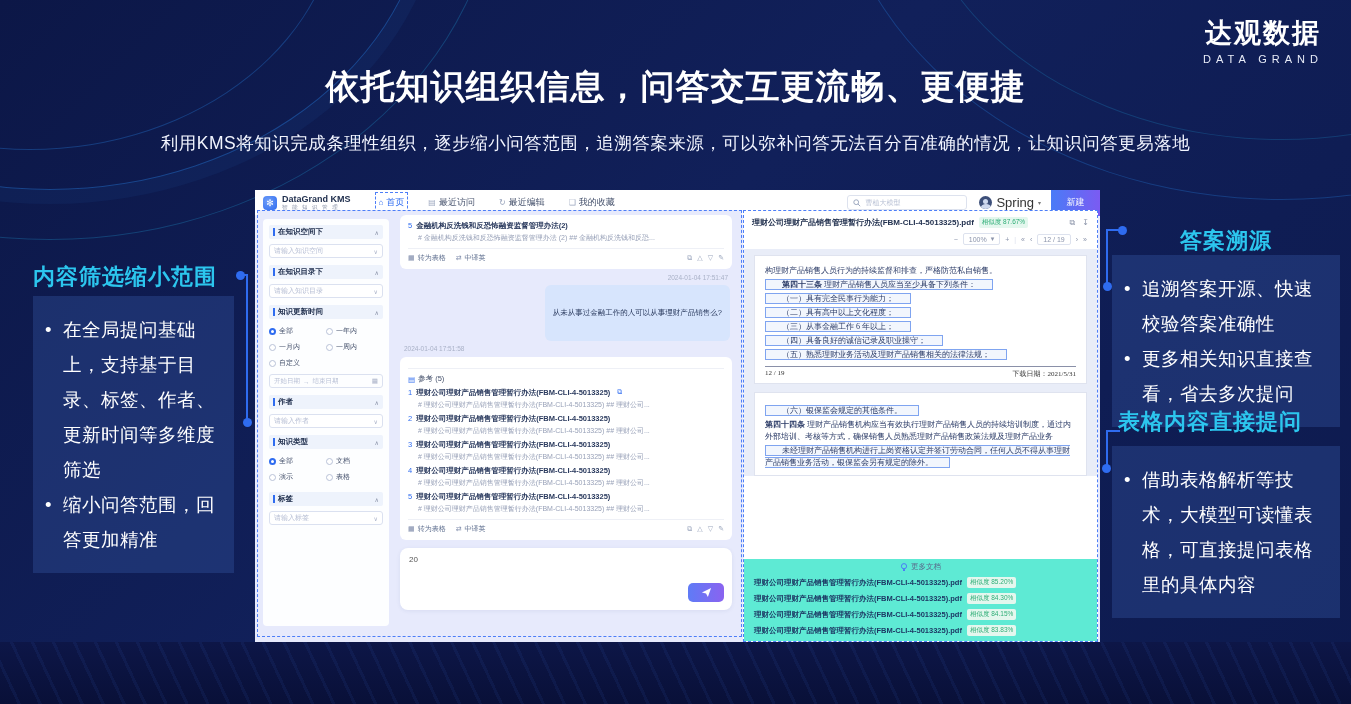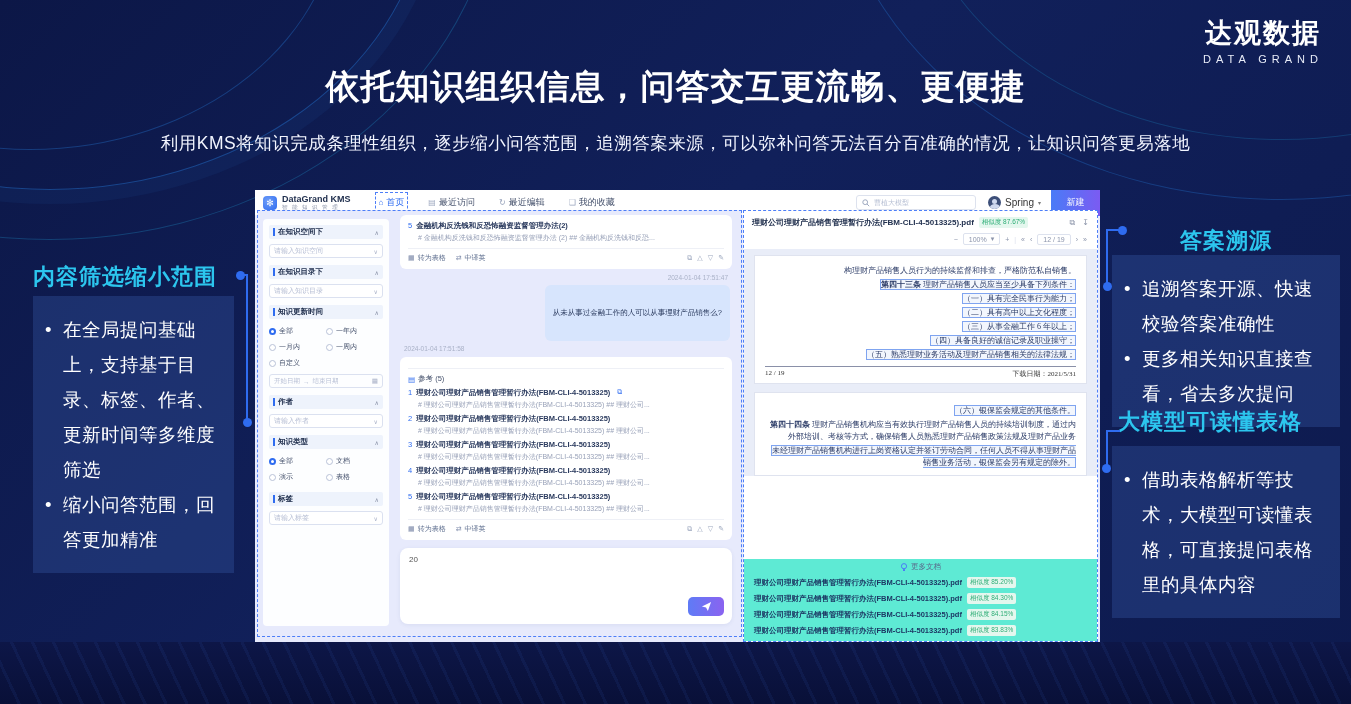--- a/index.html
+++ b/index.html
@@ -62,21 +62,21 @@
   .nav .it.active { color:#2f6cf0; outline:1px dashed #4d7ef8; outline-offset:3px; }
   .nav .it.active .ic { color:#2f6cf0; }
   .search { margin-left:auto; width:120px; height:15px; border:1px solid #dde2ee; border-radius:3px;
     display:flex; align-items:center; padding:0 5px; gap:4px; background:#fff; }
   .search input { border:0; outline:0; width:90px; font-size:7px; color:#555; background:transparent; font-family:inherit; }
   .search input::placeholder { color:#b8c0d4; }
   .userbox { display:flex; align-items:center; gap:4px; margin:0 10px 0 12px; }
   .avatar { width:13px; height:13px; border-radius:50%; background:#3d4f79; position:relative; overflow:hidden; flex:none; }
   .avatar::before { content:""; position:absolute; left:4px; top:2.5px; width:5px; height:5px; border-radius:50%; background:#cfd9ef; }
   .avatar::after { content:""; position:absolute; left:1.5px; top:8px; width:10px; height:6px; border-radius:50%; background:#cfd9ef; }
-  .uname { font-size:10px; color:#333; }
+  .uname { font-size:13px; color:#333; }
   .caret { font-size:6px; color:#777; }
   .btn-new { width:49px; height:26px; background:linear-gradient(90deg,#4a7bf7,#7b5bf2);
     color:#fff; font-size:9px; display:flex; align-items:center; justify-content:center; }
 
   .app-body { position:relative; height:426px; background:#e7eafc; }
   .region { position:absolute; border:1px dashed #4d7ef8; }
   .region-left { left:2px; top:-6px; width:485px; height:427px; background:#e7eafc; }
   .region-right { left:488px; top:-6px; width:355px; height:432px; background:#fff; overflow:hidden; }
 
   
@@ -114,40 +114,40 @@
   .tstamp { font-size:6.5px; color:#a9b1c7; margin:3px 10px; }
   .tstamp.r { text-align:right; }
   .qbubble { align-self:flex-end; background:#d7e5fd; border-radius:6px; padding:23px 8px;
     font-size:7.5px; color:#2a3a5e; margin:1px 8px; }
   .answer-text { font-size:7.5px; color:#2a3a5e; line-height:1.65; }
   .ref-label { display:flex; gap:3px; align-items:center; font-size:7.5px; color:#44506b;
     border-top:1px solid #eef0f6; margin-top:5px; padding-top:5px; }
   .ref-label .ic { color:#2f6cf0; }
   .ref { margin-top:4px; }
   .ref .cp { color:#2f6cf0; font-size:7px; margin-left:3px; }
-  .chat-input { background:#fff; border-radius:8px; margin:6px 6px 4px; height:76px; position:relative;
+  .chat-input { background:#fff; border-radius:8px; margin:6px 6px 4px; height:62px; position:relative;
     box-shadow:0 1px 4px rgba(40,60,120,.08); }
   .chat-input .val { position:absolute; left:9px; top:7px; font-size:8px; color:#555; }
   .send-btn { position:absolute; right:8px; bottom:8px; width:36px; height:19px; border-radius:5px;
     background:linear-gradient(90deg,#5f7bf6,#8a63f0); display:flex; align-items:center; justify-content:center; }
 
   
   .pdf-head { display:flex; align-items:center; padding:6px 8px 3px; gap:5px; }
   .pdf-head .tt { font-size:8px; font-weight:bold; color:#22314f; }
   .badge { font-size:6.5px; color:#2fae77; background:#e4f7ee; border-radius:2px; padding:1px 3px; white-space:nowrap; }
   .pdf-head .icons { margin-left:auto; display:flex; gap:7px; color:#8a93a8; font-size:8px; }
   .pdf-toolbar { display:flex; justify-content:flex-end; align-items:center; gap:5px;
     padding:2px 10px 4px; font-size:7px; color:#8b94ab; }
   .tb-box { border:1px solid #dde2ee; border-radius:2px; padding:1px 5px; display:flex; gap:4px; align-items:center; }
   .tb-sep { color:#dde2ee; }
   .pages { background:#e9edf8; padding:6px 10px 0; }
   .page { background:#fff; border:1px solid #dfe3ef; padding:7px 10px 4px;
-    font-family:"Liberation Serif","DejaVu Serif",serif; font-size:8px; color:#2a3a66;text-align:right; }
+    font-family:"Liberation Serif","DejaVu Serif",serif; font-size:8px; color:#2a3a66; }
   .page .ln { margin:2px 0; line-height:1.5; }
-  .hl { border:1px solid #7fa4f0; background:rgba(127,164,240,.10); padding:0 0; }
+  .hl { border:1px solid #7fa4f0; background:rgba(127,164,240,.10); padding:0 16px; }
   .ind1 { margin-left:10px; } .ind2 { margin-left:16px; }
   .cl-no { font-weight:bold; }
   .pg-foot { display:flex; justify-content:space-between; border-top:1px solid #8a90a8;
     margin-top:5px; padding:2px 0 0; font-size:7px; color:#333; }
   .page2 { margin-top:8px; }
   .letterhead { display:flex; align-items:flex-end; border-bottom:2px solid #4a4f66; padding-bottom:2px; }
   .seal { width:11px; height:11px; background:#a2543a; border-radius:1px; margin-right:3px; flex:none;
     display:flex; align-items:center; justify-content:center; color:#f5e8d8; font-size:5px; }
   .lh-brand { color:#8b5434; font-weight:bold; font-style:italic; font-size:10px; letter-spacing:1px; line-height:1; }
   .lh-sub { color:#b2653f; font-size:4.5px; letter-spacing:1.5px; }
@@ -203,21 +203,21 @@
   <div class="li">
       <span class="b">•</span>
       <span>更多相关知识直接查看，省去多次提问</span>
     </div>
 </div>
 <div class="conn-dot" style="left:1118px;top:226px;"></div>
 <div class="conn-h" style="left:1108px;top:229px;width:12px;"></div>
 <div class="conn-v" style="left:1106px;top:229px;height:56px;"></div>
 <div class="conn-dot" style="left:1103px;top:282px;"></div>
 
-<div class="co-title" id="co-rb-title">大模型可读懂表格</div>
+<div class="co-title" id="co-rb-title">表格内容直接提问</div>
 <div class="co-box" id="co-rb-box">
   <div class="li">
       <span class="b">•</span>
       <span>借助表格解析等技术，大模型可读懂表格，可直接提问表格里的具体内容</span>
     </div>
 </div>
 <div class="conn-h" style="left:1106px;top:430px;width:14px;"></div>
 <div class="conn-v" style="left:1106px;top:430px;height:36px;"></div>
 <div class="conn-dot" style="left:1102px;top:464px;"></div>
 

